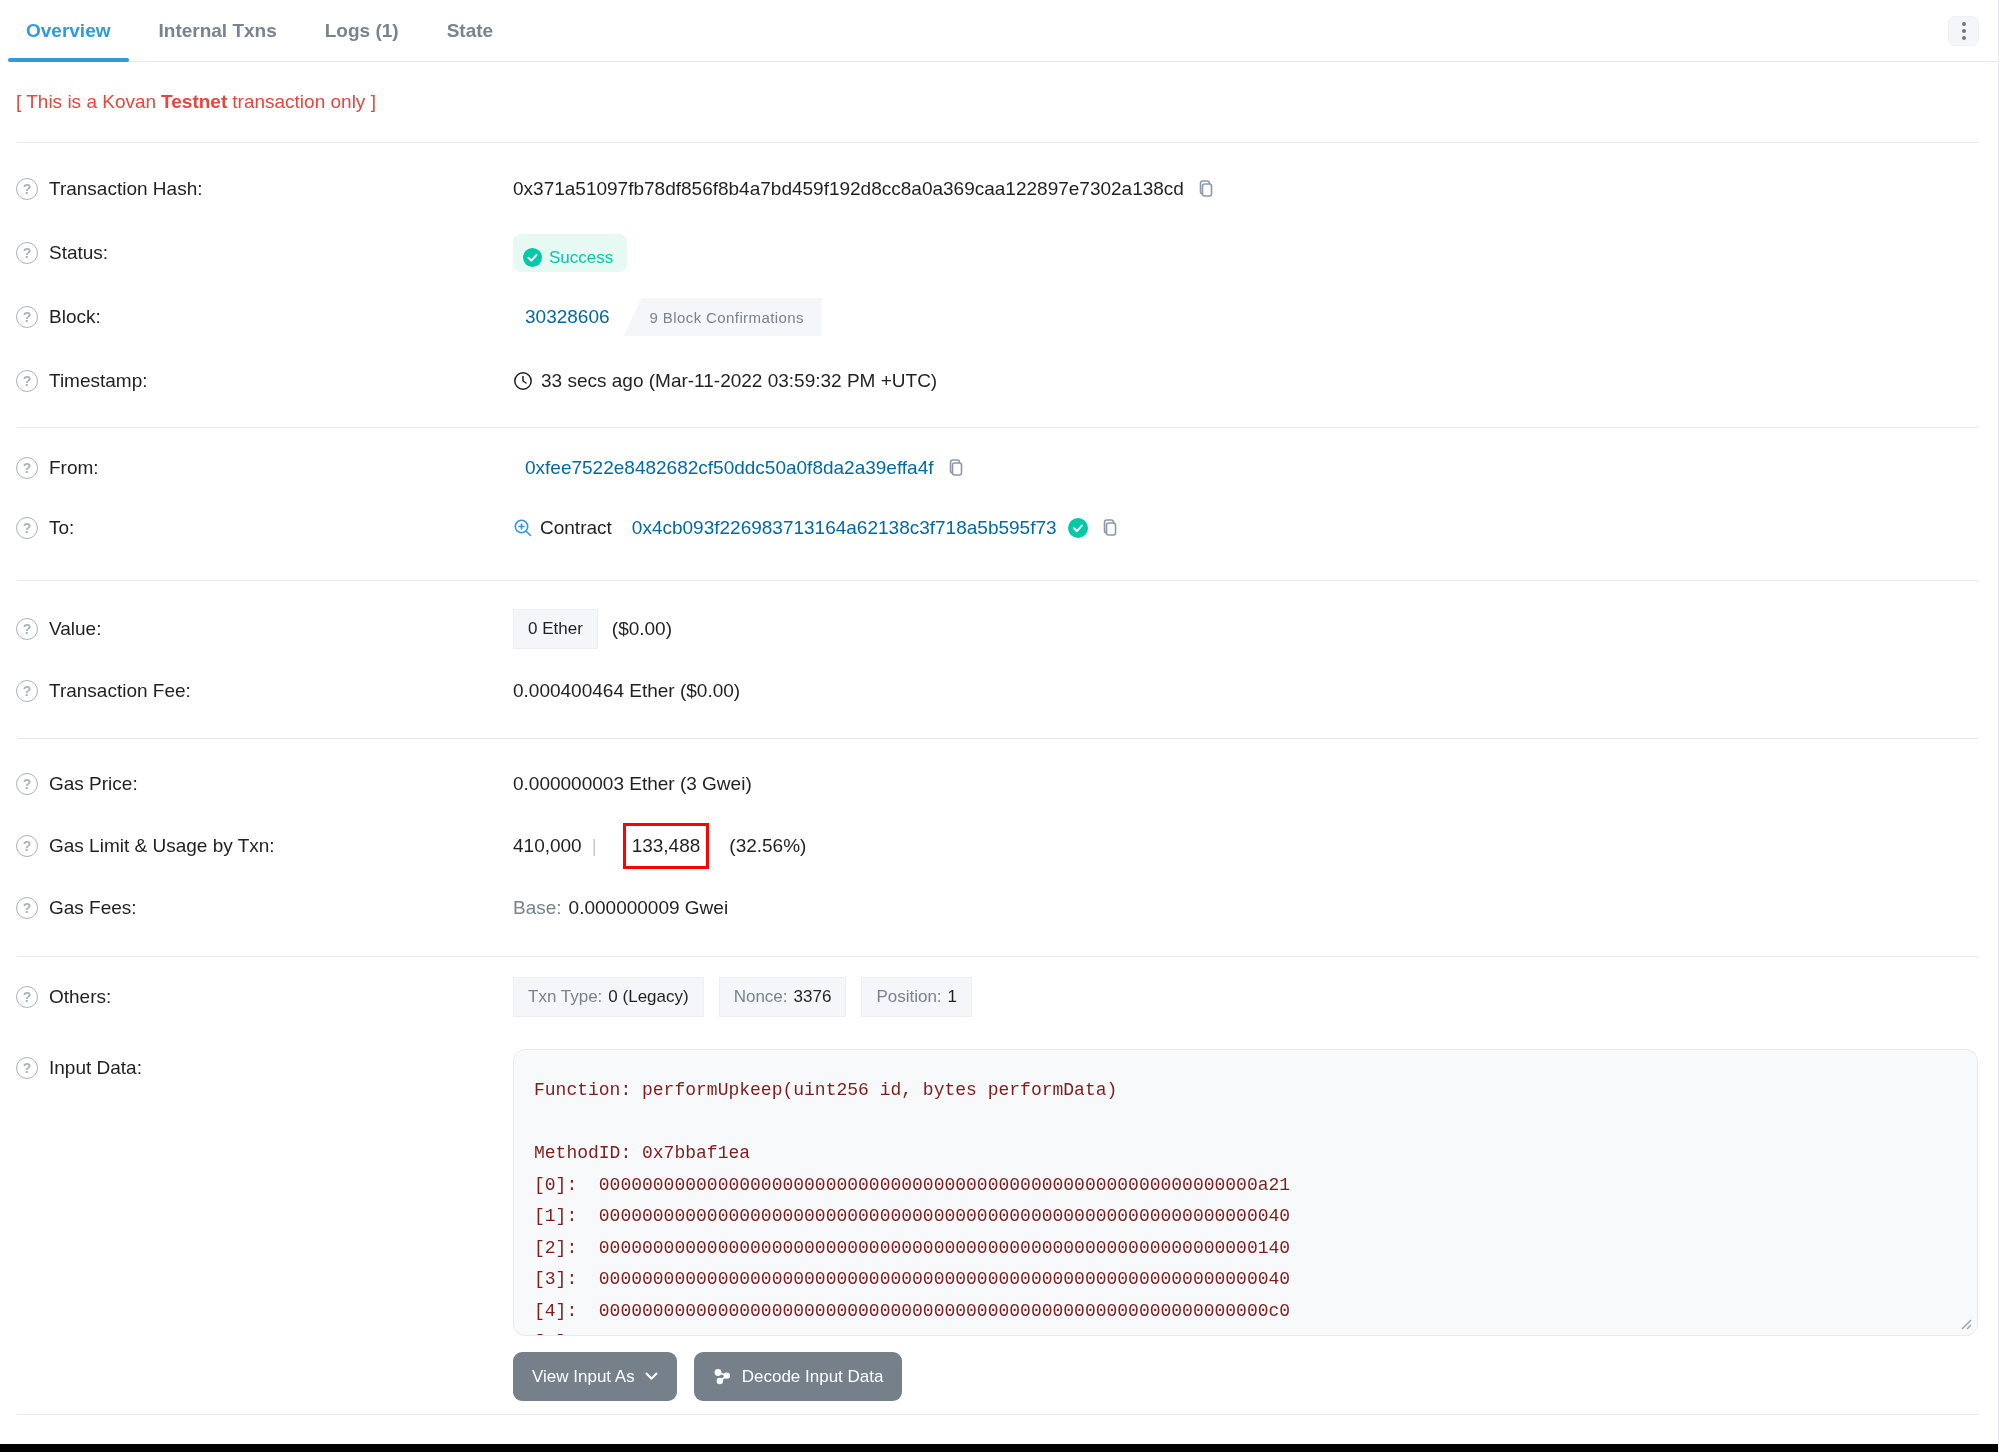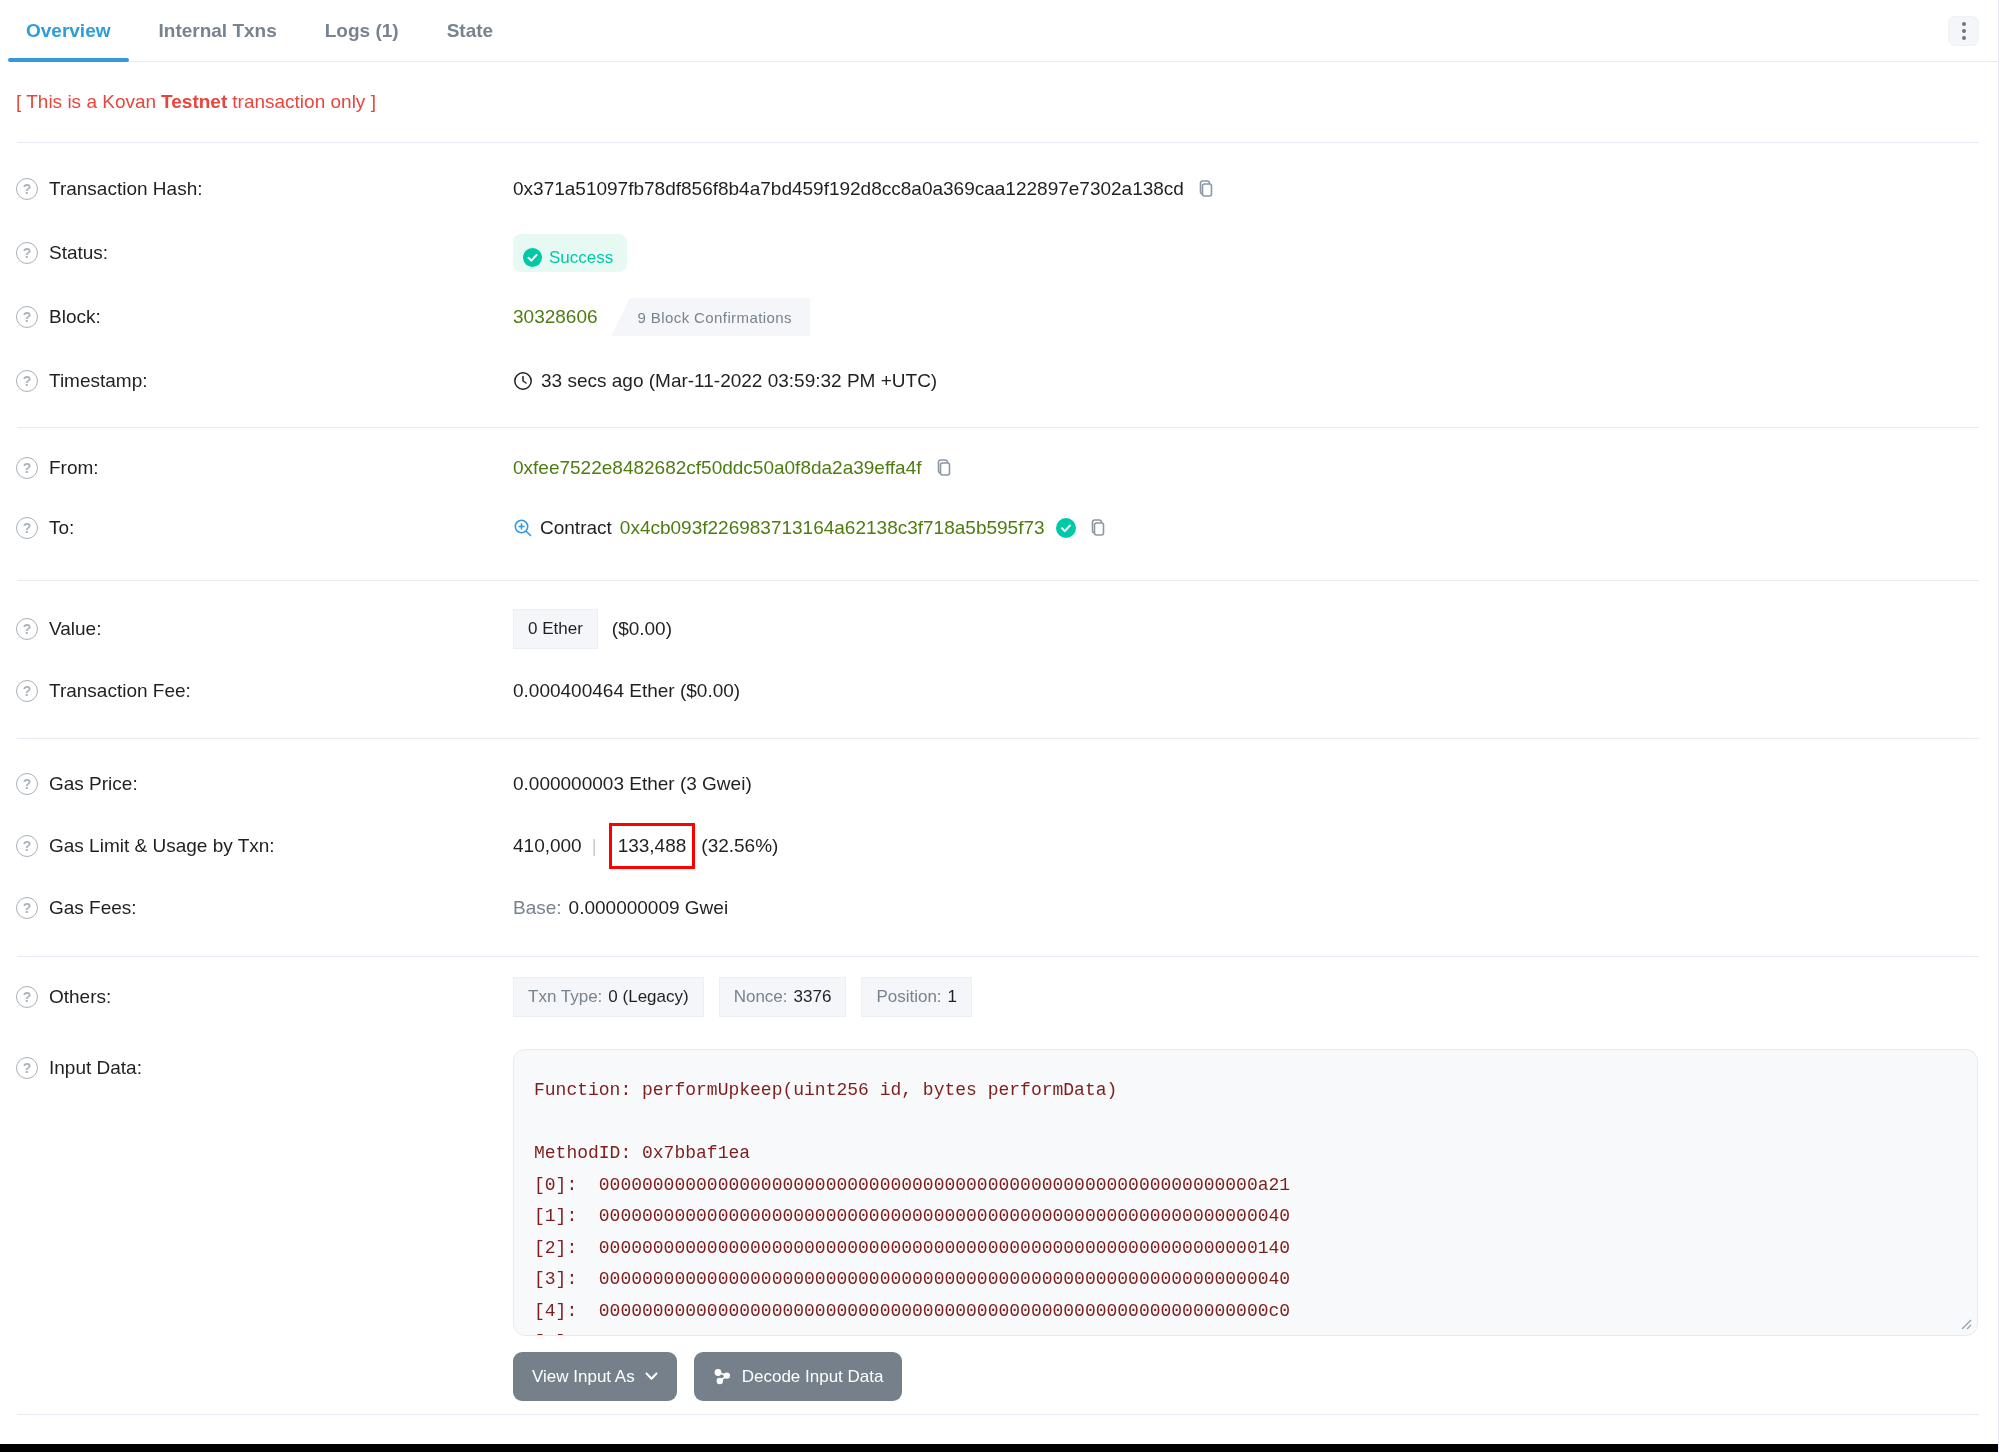--- a/index.html
+++ b/index.html
@@ -23,34 +23,34 @@
   .divider { border-top:1px solid #e7eaf3; margin-left:17px; margin-right:19px; }
   .sec1 { padding:14px 0; } .sec1 .row { height:64px; }
   .sec2 { padding:10px 0 22px; } .sec2 .row { height:60px; }
   .sec3 { padding:17px 0 16px; } .sec3 .row { height:62px; }
   .sec4 { padding:14px 0 17px; } .sec4 .row { height:62px; }
   .sec5 { padding:8px 0 0; } .sec5 .row-others { height:64px; }
   .row { display:flex; align-items:center; padding-left:16px; }
   .row-label { width:497px; display:flex; align-items:center; gap:11px; font-size:19px; color:#1e2022; flex:none; }
   .qicon { width:22px; height:22px; border:1.5px solid #a8b2bd; border-radius:50%; color:#a8b2bd; font-size:14px; font-weight:700; display:flex; align-items:center; justify-content:center; flex:none; cursor:pointer; }
   .row-value { display:flex; align-items:center; font-size:19px; flex:1; min-width:0; }
-  a.link { color:#4d7c0f; text-decoration:none; cursor:pointer; }
+  a.link { color:#0369a1; text-decoration:none; cursor:pointer;margin-left:12px; }
   .copy-btn { display:inline-flex; margin-left:12px; cursor:pointer; }
   
   .badge-success { background:#e7f9f3; color:#00c9a7; border-radius:8px; padding:9px 14px 0 10px; height:38px; display:inline-flex; align-items:center; gap:7px; font-size:17px; }
   
   .confirm-badge { background:#f5f6f9; color:#77838f; font-size:15px; letter-spacing:.4px; height:38px; display:inline-flex; align-items:center; padding:0 18px 0 26px; margin-left:14px; clip-path:polygon(18px 0,100% 0,100% 100%,0 100%); }
   
   .pill { background:#f5f6f9; border:1px solid #eceff3; border-radius:0; padding:9px 14px; font-size:17px; display:inline-flex; gap:6px; align-items:center; }
   .pill .k { color:#77838f; }
   .pill + .pill { margin-left:15px; }
   .usd { margin-left:14px; }
   .muted { color:#77838f; }
   .sep { color:#c2cad2; margin:0 10px; }
-  .red-box { border:3px solid #fe0000; padding:9px 6px; margin:-9px 2px; display:inline-block; }
+  .red-box { border:3px solid #fe0000; padding:9px 6px; margin:-9px 16px; display:inline-block; }
   
   .row-input { align-items:flex-start; margin-top:20px; display:flex; padding-left:16px; }
   .row-input .row-label { padding-top:8px; }
   .inputbox { flex:1; margin-right:20px; height:287px; background:#f8f9fa; border:1px solid #e7eaf3; border-radius:12px; padding:25px 20px 0; font-family:"Liberation Mono","DejaVu Sans Mono",monospace; font-size:18px; line-height:31.5px; color:#7f1d1d; overflow:hidden; position:relative; cursor:text; }
   .code-line { white-space:pre; }
   .grip { position:absolute; right:5px; bottom:5px; cursor:nwse-resize; }
   
   .btnrow { margin-top:16px; padding-left:513px; display:flex; gap:17px; }
   .btn { background:#75808b; color:#fff; border:none; border-radius:9px; height:49px; padding:0 19px; font-size:17px; display:inline-flex; align-items:center; gap:10px; font-family:inherit; cursor:pointer; }
   .bottom-divider { margin-top:13px; }

